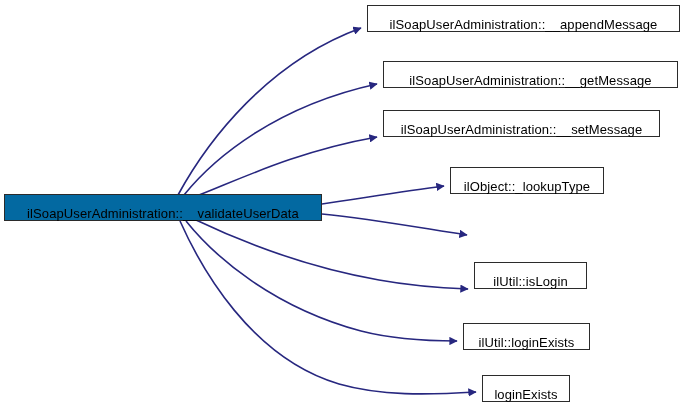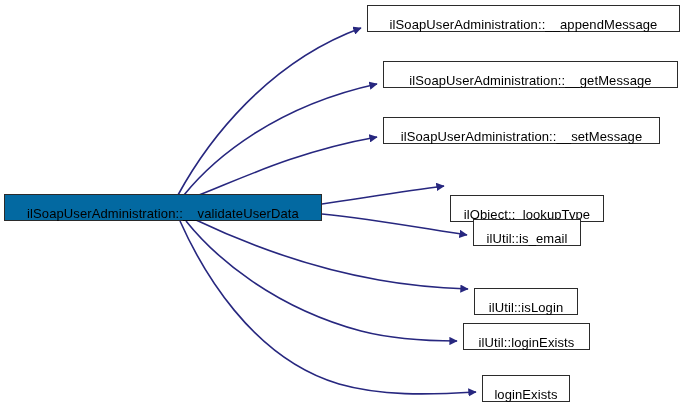--- a/index.html
+++ b/index.html
@@ -76,33 +76,30 @@
   </div>
 
   <div class="node" style="left:367px; top:5px; width:313px; height:27px;">
     <span class="node-label">ilSoapUserAdministration::__appendMessage</span>
   </div>
 
   <div class="node" style="left:383px; top:61px; width:295px; height:27px;">
     <span class="node-label">ilSoapUserAdministration::__getMessage</span>
   </div>
 
-  <div class="node" style="left:383px; top:117px; width:277px; height:27px;">
+  <div class="node" style="left:383px; top:110px; width:277px; height:27px;">
     <span class="node-label">ilSoapUserAdministration::__setMessage</span>
   </div>
 
-  <div class="node" style="left:450px; top:167px; width:154px; height:27px;margin-top:28px;">
+  <div class="node" style="left:450px; top:167px; width:154px; height:27px;">
     <span class="node-label">ilObject::_lookupType</span>
   </div>
 
-  <div class="node" style="left:473px; top:219px; width:108px; height:27px;">
-    <span class="node-label">ilUtil::is_email</span>
-  </div>
 
-  <div class="node" style="left:474px; top:288px; width:104px; height:27px;">
+  <div class="node" style="left:474px; top:262px; width:113px; height:27px;">
     <span class="node-label">ilUtil::isLogin</span>
   </div>
 
   <div class="node" style="left:463px; top:323px; width:127px; height:27px;">
     <span class="node-label">ilUtil::loginExists</span>
   </div>
 
   <div class="node" style="left:482px; top:375px; width:88px; height:27px;">
     <span class="node-label">loginExists</span>
   </div>

